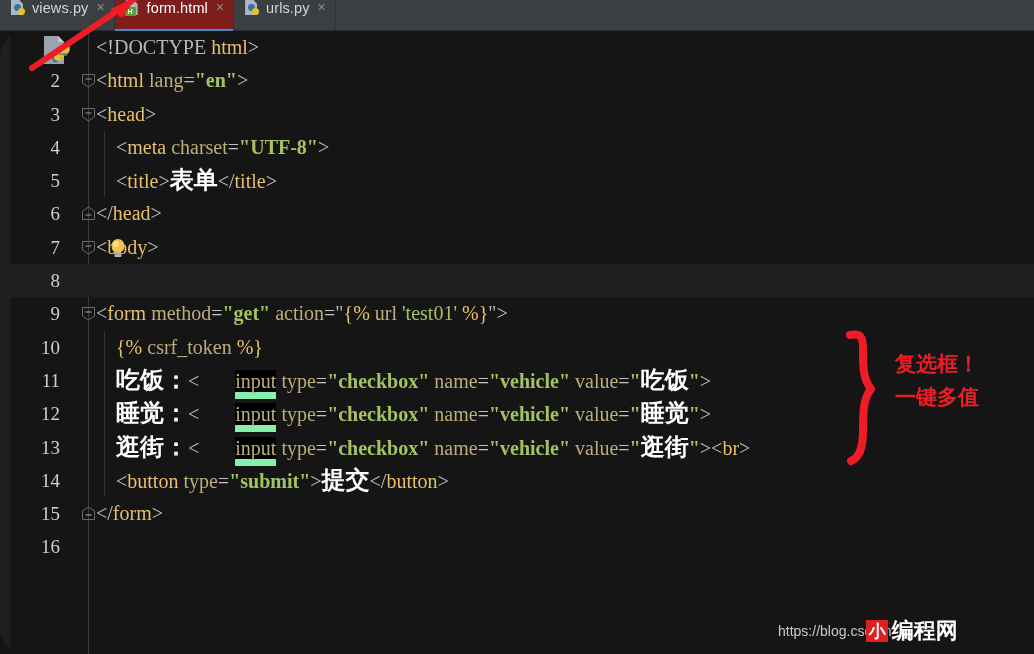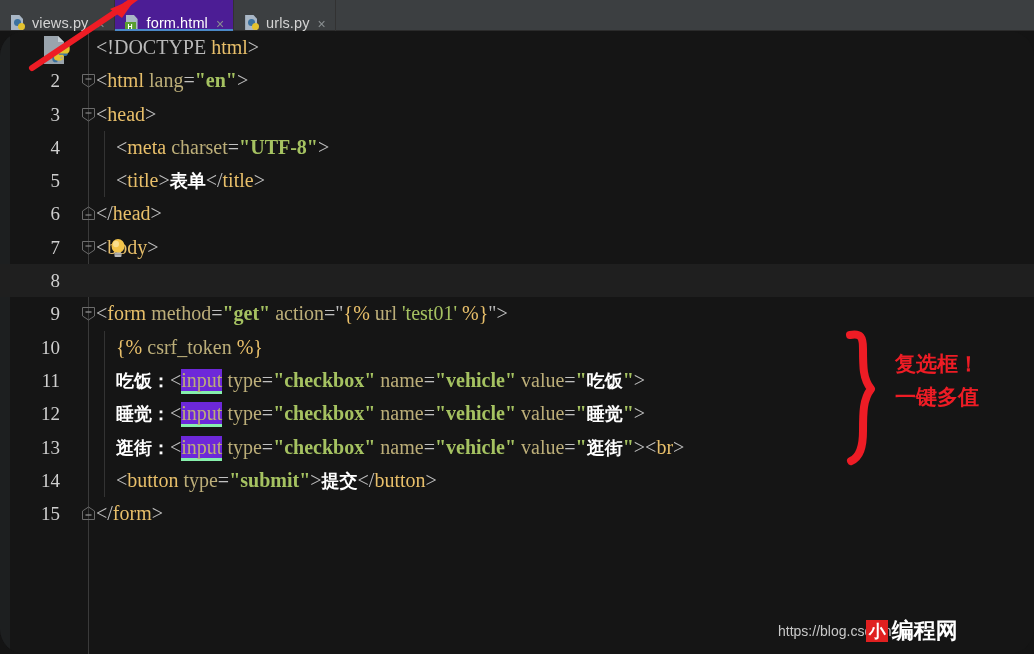--- a/index.html
+++ b/index.html
@@ -16,31 +16,31 @@
   
   .tabbar {
     position: absolute; left: 0; top: 0;
     width: 1034px; height: 31px;
     background: #3c3f41;
     display: flex; align-items: stretch;
     border-bottom: 1px solid #2b2b2b;
     box-sizing: border-box;
   }
   .tab {
-    display: flex; align-items: flex-end;
+    display: flex; align-items: flex-start;
     padding: 0 9px 0 10px;
     gap: 6px;
     height: 31px;
     box-sizing: border-box;
     position: relative;
     border-right: 1px solid #323232;
     cursor: default;
   }
   .tab.active {
-    background: #4c1d95;
+    background: #7f1d1d;
   }
   .tab.active::after {
     content: "";
     position: absolute; left: 0; right: 0; bottom: 0;
     height: 2px; background: #4a88c7;
   }
   .tab-label {
     font-family: "Liberation Sans", sans-serif;
     font-size: 14.5px;
     color: #d4d4d4;
@@ -137,27 +137,28 @@
   .iguide {
     position: absolute; top: 0; width: 1px; height: 33.3px;
     background: #333333;
   }
 
   
   .pn  { color: #c0c0c0; }            
   .tag { color: #e8bf6a; }            
   .att { color: #bcae79; }            
   .val { color: #a5c261; font-weight: bold; }  
-  .cn  { color: #ffffff; font-family: "DejaVu Sans", sans-serif; font-weight: bold; font-size: 18px; text-align: center; } 
+  .cn  { color: #ffffff; font-family: "DejaVu Sans", sans-serif; font-weight: bold; font-size: 24px; text-align: center; } 
   .dj  { color: #e8bf6a; }            
   .djs { color: #a5c261; margin-top: 32px; }            
   .inp {
     color: #bcae79;
-    background: #6d28d9;
-    border-bottom: 3px solid #86efac;
+    background: #000000;
+    border-bottom: 7px solid #86efac;
+    margin-left: 36px;
   }
 
   
   .bulb {
     position: absolute; left: 108px; top: 6px;
     width: 20px; height: 22px;
   }
 
   
   .py-float {
@@ -374,20 +375,24 @@
       <span class="lnum">15</span>
       <span class="fold">
         <svg width="15" height="15" viewBox="0 0 15 15">
             <path d="M1.5 13.5h12V5l-6-4-6 4z" fill="none" stroke="#6b6b6b" stroke-width="1"></path>
             <line x1="4.5" y1="9" x2="10.5" y2="9" stroke="#9a9a9a" stroke-width="1.2"></line>
           </svg>
       </span>
       <span class="code"><span class="pn">&lt;/</span><span class="tag">form</span><span class="pn">&gt;</span></span>
     </div>
 
+    <div class="line">
+      <span class="lnum">16</span>
+      <span class="code"></span>
+    </div>
 
 
 
   </div>
 
   <div class="py-float">
     <svg width="40" height="34" viewBox="0 0 40 34">
       <path d="M4 2h14l6 6v22H4z" fill="#9aa4ad"></path>
       <path d="M18 2l6 6h-6z" fill="#c4ccd2"></path>
       <path d="M18 10c-5 0-5 3-5 3v3h5v1.5H10s-3.5-.4-3.5 5 3 5 3 5h2.5v-3.5s-.2-3 3-3h5s3 .1 3-2.9V13s.3-3-5-3zm-2.8 1.8a1.1 1.1 0 110 2.2 1.1 1.1 0 010-2.2z" fill="#3b72a0" transform="translate(6,2) scale(0.95)"></path>

